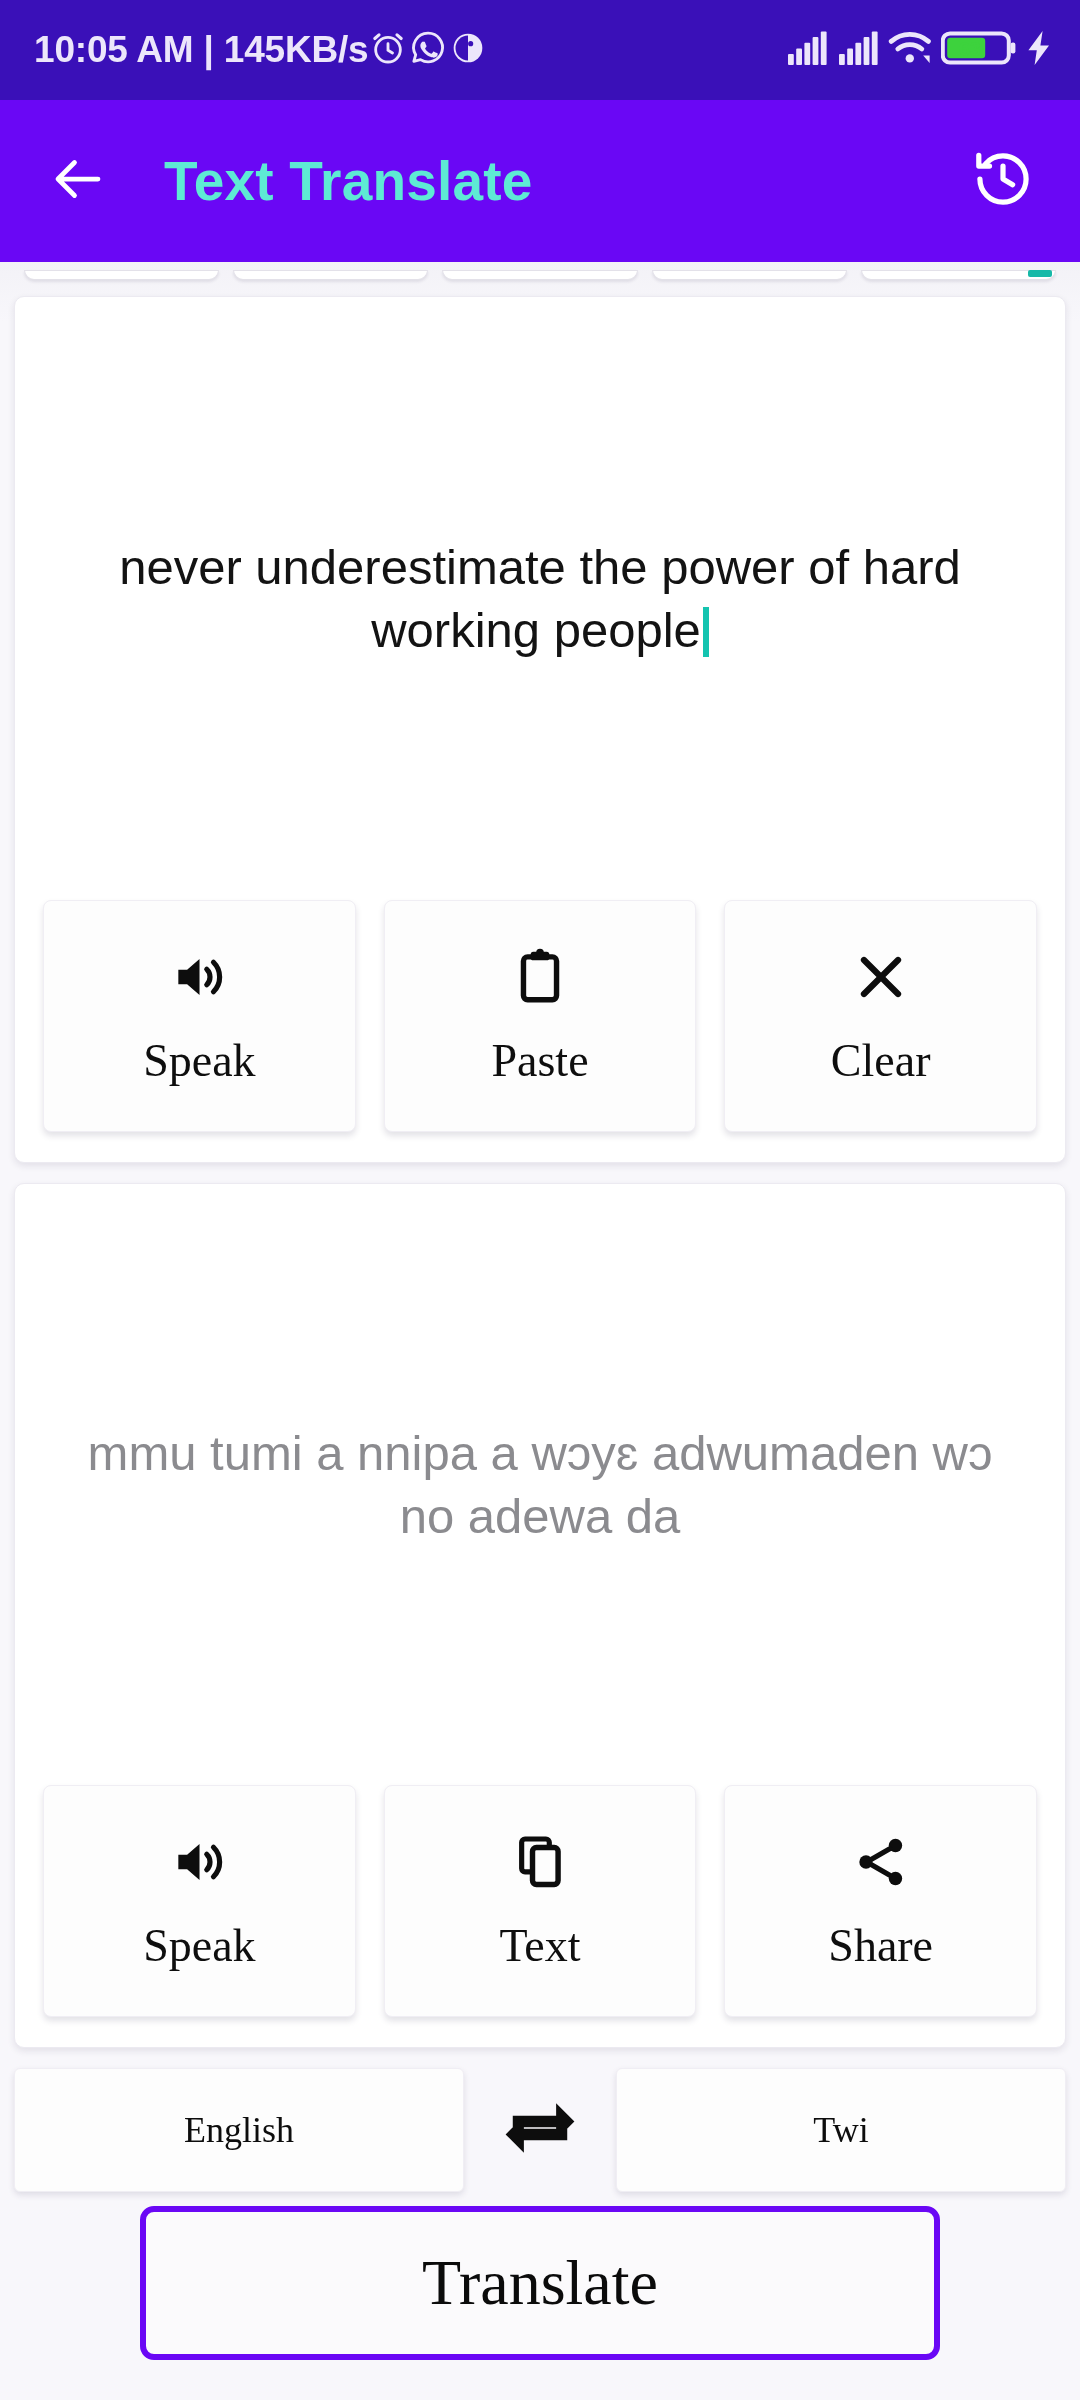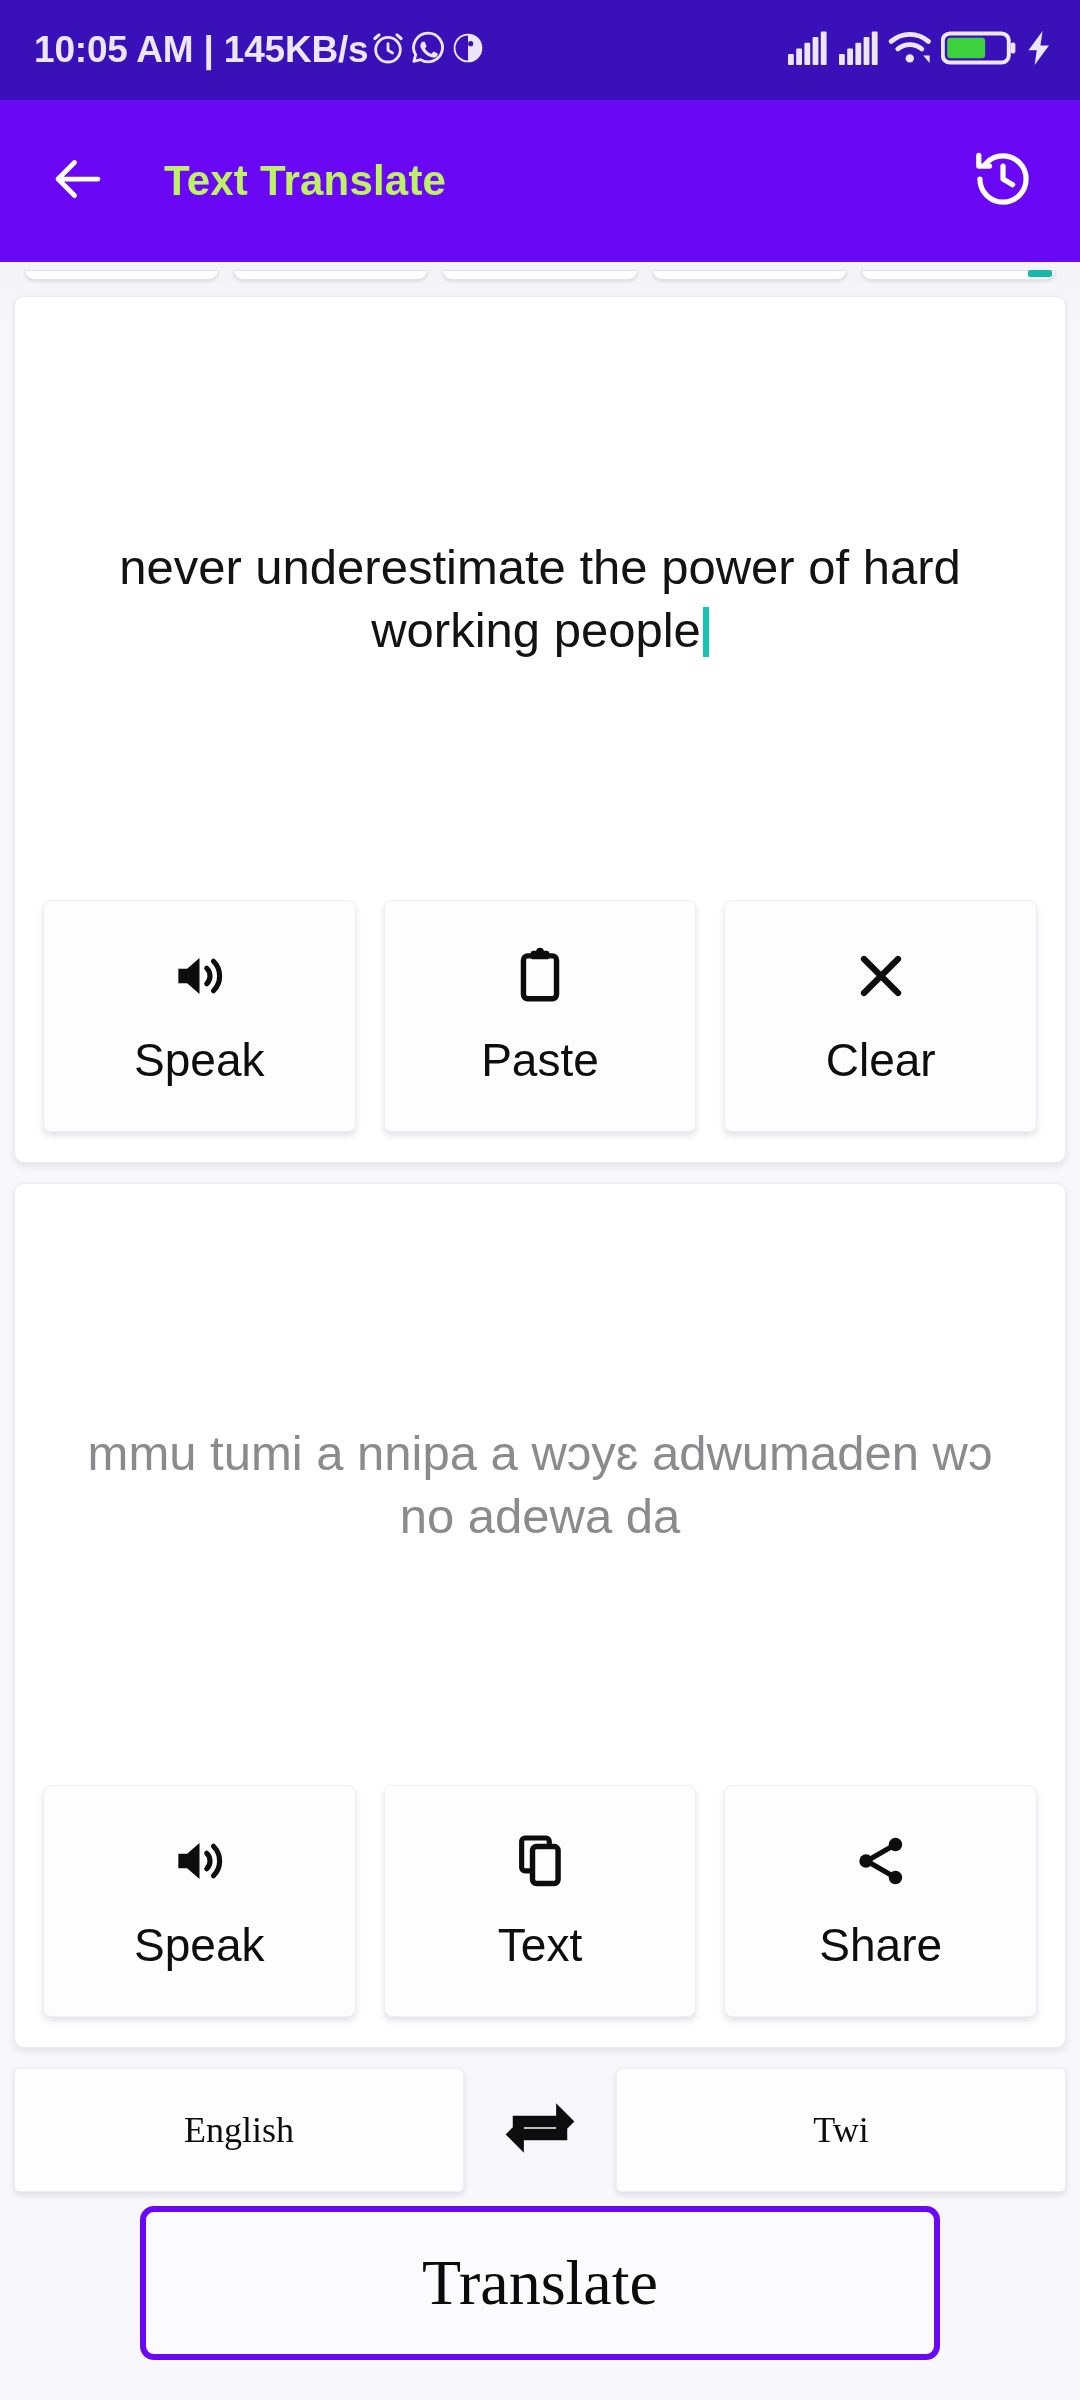--- a/index.html
+++ b/index.html
@@ -37,22 +37,22 @@
 
   
   .app-bar {
     height:162px;
     background:#6a07f5;
     display:flex; align-items:center;
     padding:0 44px 0 48px;
     flex:0 0 auto;
   }
   .appbar-title {
-    color:#bef264;
-    font-size:42px;
+    color:#5eead4;
+    font-size:55px;
     font-weight:700;
     margin-left:56px;
     letter-spacing:0.2px;
     white-space:nowrap;
   }
   .appbar-spacer { flex:1 1 auto; }
 
   
   .content {
     flex:1 1 auto;
@@ -145,21 +145,21 @@
     background:#fdfdfd;
     border:1px solid #f0eef4;
     border-radius:8px;
     box-shadow:0 4px 6px rgba(40,30,70,.13);
     display:flex; flex-direction:column;
     align-items:center; justify-content:center;
     gap:22px;
   }
   .act-ico { display:block; }
   .act-label {
-    font-family:Liberation Sans, sans-serif;
+    font-family:Liberation Serif, serif;
     font-size:46px;
     color:#0e0e0e;
   }
 
   
   .lang-row {
     margin-top:20px;
     display:flex; align-items:stretch;
     gap:0;
     flex:0 0 auto;

